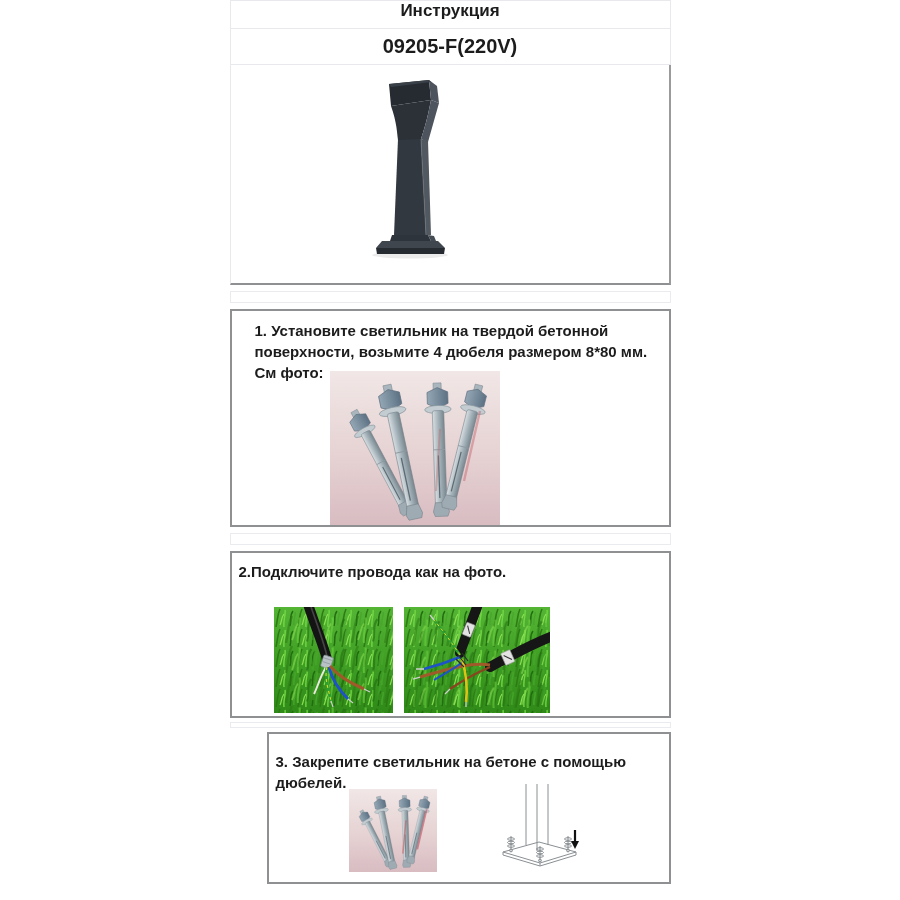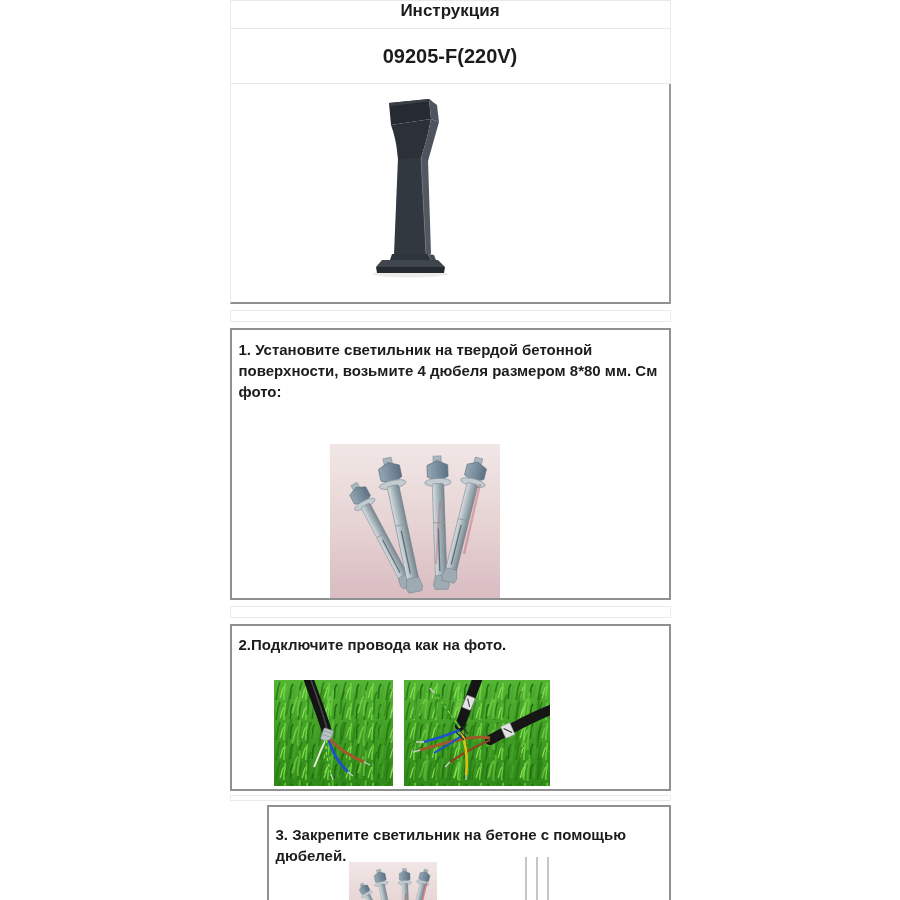--- a/index.html
+++ b/index.html
@@ -6,39 +6,39 @@
   html,body { width: 900px; height: 900px; background: #ffffff; overflow: hidden; }
   body { font-family: "Liberation Sans", sans-serif; color: #1c1c1c; }
   .doc { width: 441px; margin: 0 auto; }
 
   .title-row {
     height: 28px; border: 1px solid #e7e9ed; border-bottom: none;
     display: flex; justify-content: center;
     font-size: 17px; font-weight: 700;
   }
   .model-row {
-    height: 56px; border: 1px solid #e7e9ed;
+    height: 37px; border: 1px solid #e7e9ed;
     display: flex; align-items: center; justify-content: center;
     font-size: 20px; font-weight: 700;
   }
   .lamp-box {
     height: 220px;
     border-left: 1px solid #e7e9ed; border-top: none;
     border-right: 2px solid #9b9b9b; border-bottom: 2px solid #8f9092;
     background: #fff;
   }
   .spacer {
     height: 12px; margin: 6px 0; border: 1px solid #e9ebef; background: #fff;
   }
   .spacer.small { height: 6px; margin: 4px 0; }
 
   .section {
     border: 2px solid #8f9092; position: relative; background: #fff; overflow: hidden;
   }
-  .s1 { height: 272px; }
+  .s1 { height: 218px; padding-left: 16px; }
   .s2 { height: 167px; }
   .s3 { height: 152px; margin-left: 37px; }
   .step-text {
     font-size: 15px; font-weight: 700; line-height: 21px;
     padding: 9px 9px 0 7px;
   }
   .s2 .step-text { padding-top: 8px; }
   .s3 .step-text { padding-top: 17px; }
 
   .anchors-photo-wrap { position: absolute; left: 98px; bottom: 0; width: 170px; height: 154px; }

